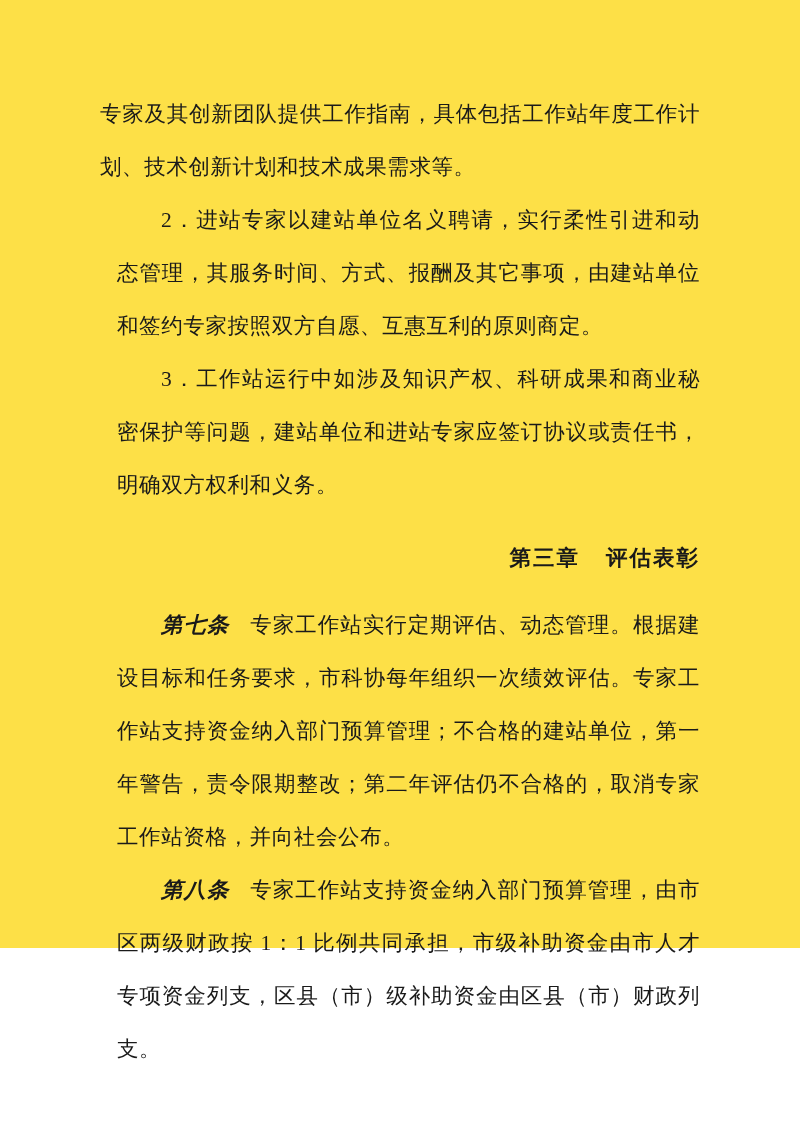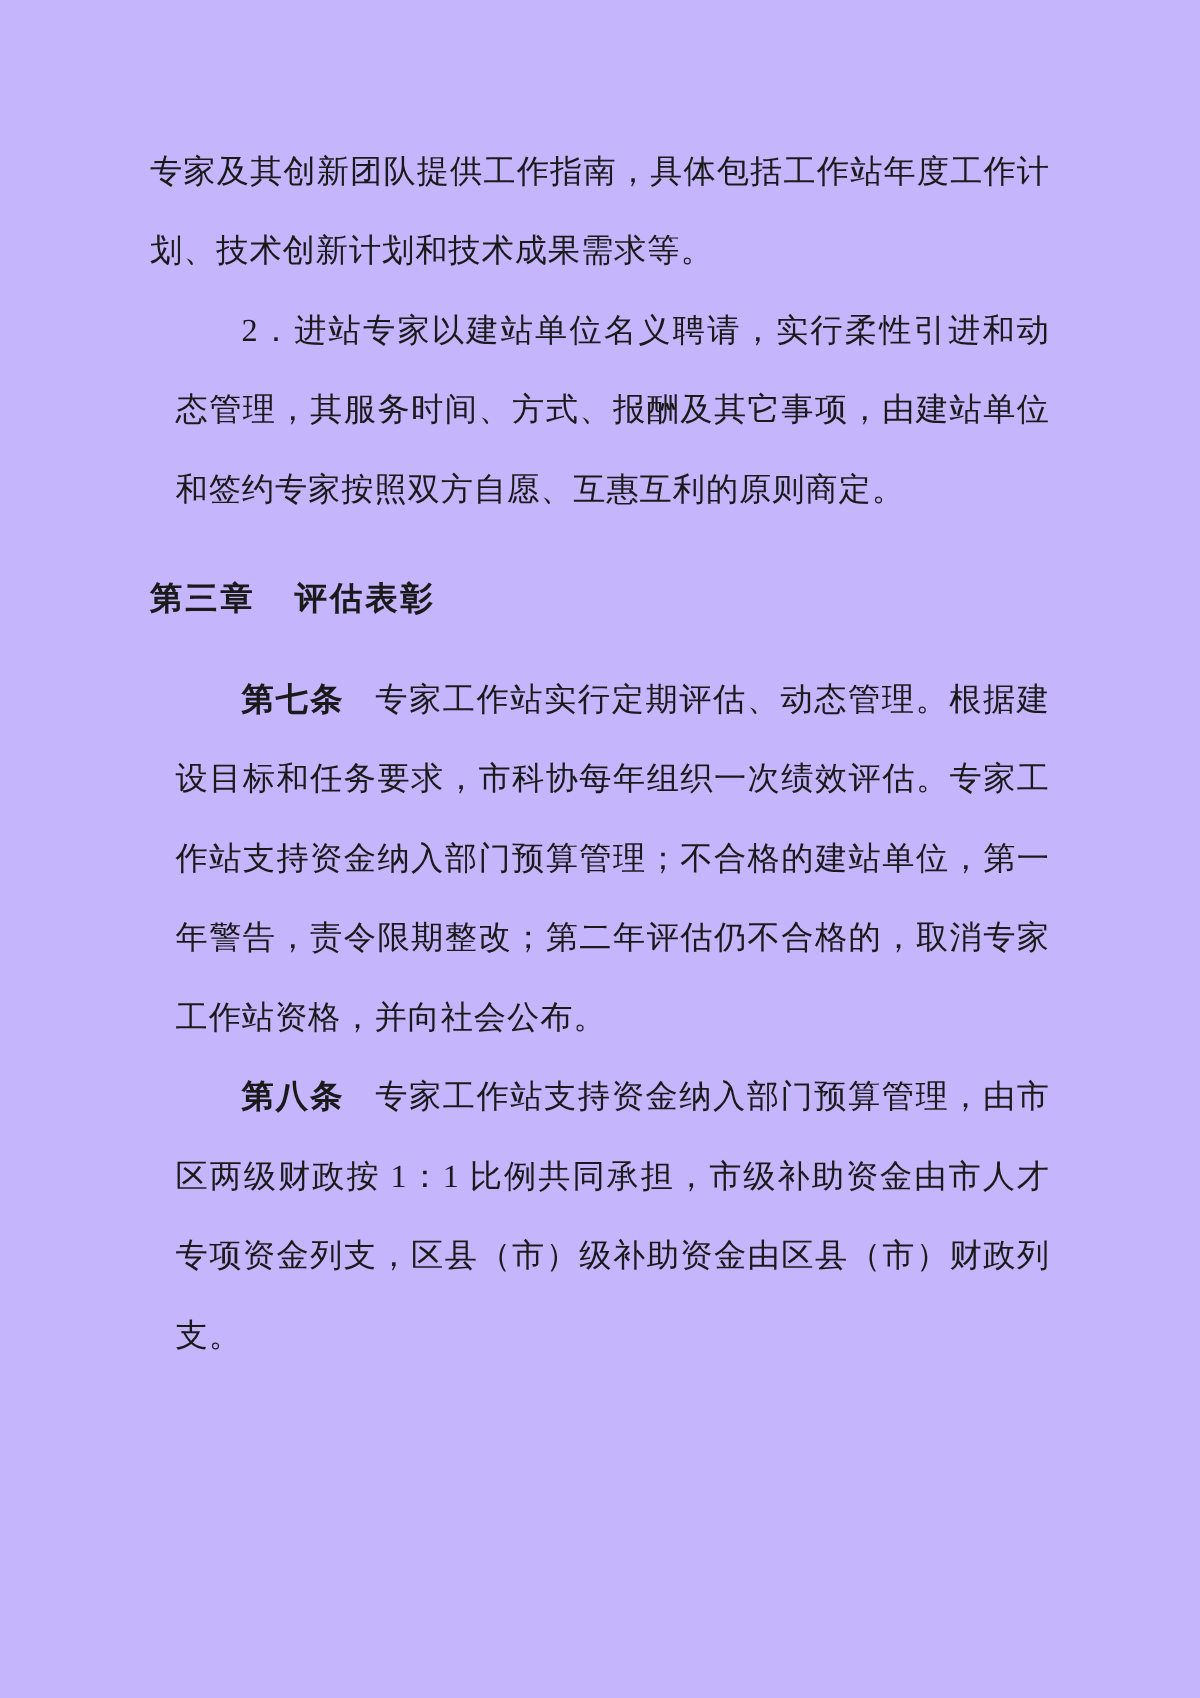--- a/index.html
+++ b/index.html
@@ -10,22 +10,22 @@
   body {
     width: 800px;
     height: 1132px;
     font-family: "Liberation Serif", "DejaVu Serif", serif;
     color: #1a1a1a;
     overflow: hidden;
   }
   .page {
     position: relative;
     width: 800px;
-    height: 1132px;
-    background: #c4b5fd;
+    height: 948px;
+    background: #fde047;
     box-sizing: border-box;
     padding: 88px 100px 0 100px;
   }
   .doc-body {
     font-size: 21.5px;
     line-height: 53px;
     letter-spacing: 0.6px;
     text-align: justify;
     text-justify: inter-ideograph;
   }
@@ -33,49 +33,51 @@
     margin: 0;
     text-indent: 0;
     white-space: pre-wrap;
   }
   .para.indent {
     text-indent: 44px;
     margin-left: 17px;
   }
   .chapter-title {
     margin: 20px 0 14px 0;
-    text-align: left;
+    text-align: right;
     font-size: 21.5px;
     font-weight: bold;
     line-height: 53px;
     letter-spacing: 2px;
   }
   .chapter-title .gap {
     display: inline-block;
     width: 26px;
   }
   .article-label {
     font-weight: bold;
     letter-spacing: 1px;
+    font-style: italic;
   }
   .article-gap {
     display: inline-block;
     width: 20px;
   }
 </style>
 </head>
 <body>
 
 <div class="page">
   <div class="doc-body">
 
     <p class="para">专家及其创新团队提供工作指南，具体包括工作站年度工作计划、技术创新计划和技术成果需求等。</p>
 
     <p class="para indent">2．进站专家以建站单位名义聘请，实行柔性引进和动态管理，其服务时间、方式、报酬及其它事项，由建站单位和签约专家按照双方自愿、互惠互利的原则商定。</p>
 
+    <p class="para indent">3．工作站运行中如涉及知识产权、科研成果和商业秘密保护等问题，建站单位和进站专家应签订协议或责任书，明确双方权利和义务。</p>
 
     <h2 class="chapter-title"><span>第三章</span><span class="gap"></span><span>评估表彰</span></h2>
 
     <p class="para indent"><span class="article-label">第七条</span><span class="article-gap"></span><span>专家工作站实行定期评估、动态管理。根据建设目标和任务要求，市科协每年组织一次绩效评估。专家工作站支持资金纳入部门预算管理；不合格的建站单位，第一年警告，责令限期整改；第二年评估仍不合格的，取消专家工作站资格，并向社会公布。</span></p>
 
 
     <p class="para indent"><span class="article-label">第八条</span><span class="article-gap"></span><span>专家工作站支持资金纳入部门预算管理，由市区两级财政按 1：1 比例共同承担，市级补助资金由市人才专项资金列支，区县（市）级补助资金由区县（市）财政列支。</span></p>
 
   </div>
 </div>

